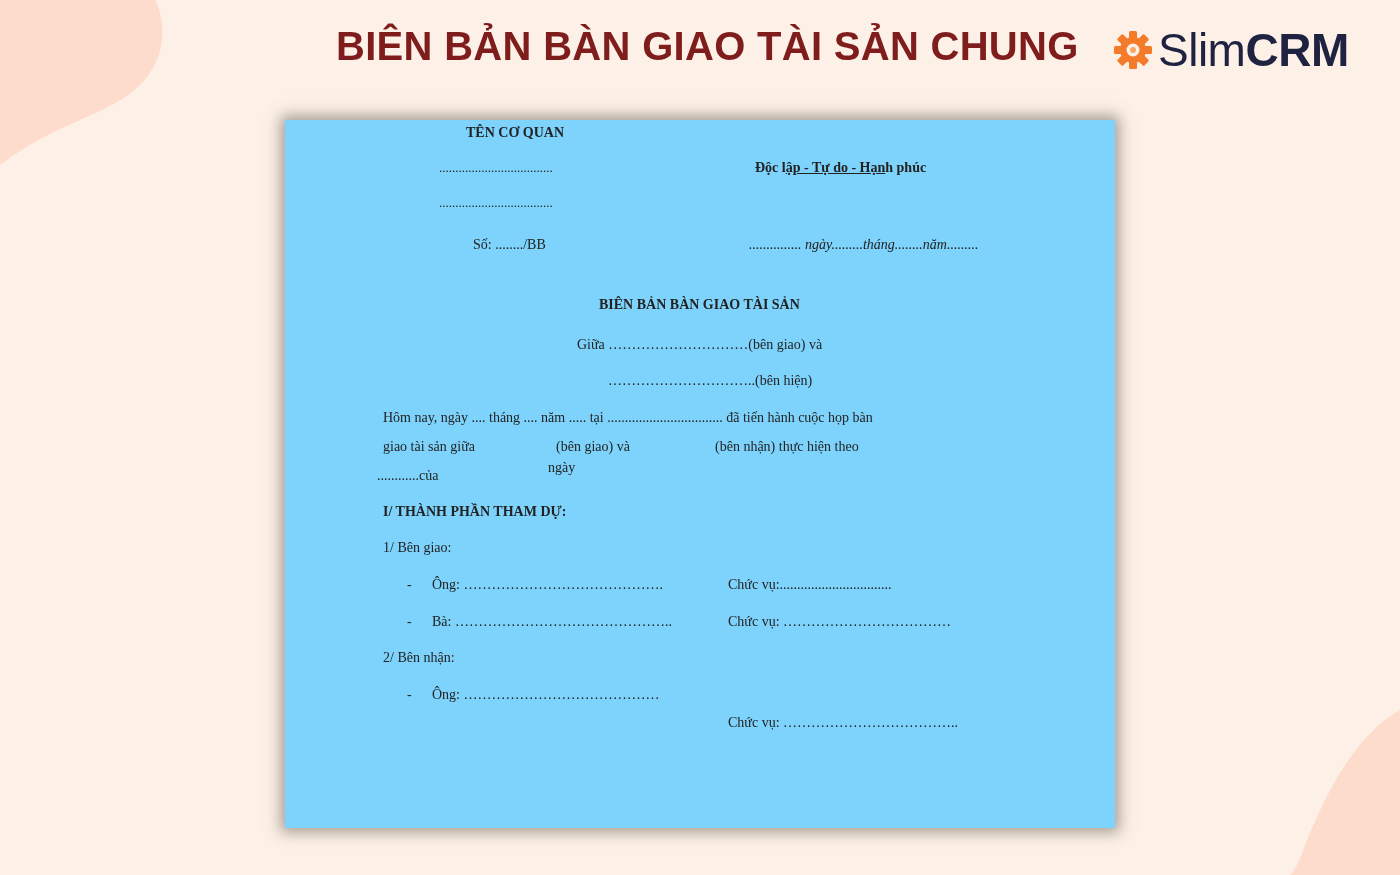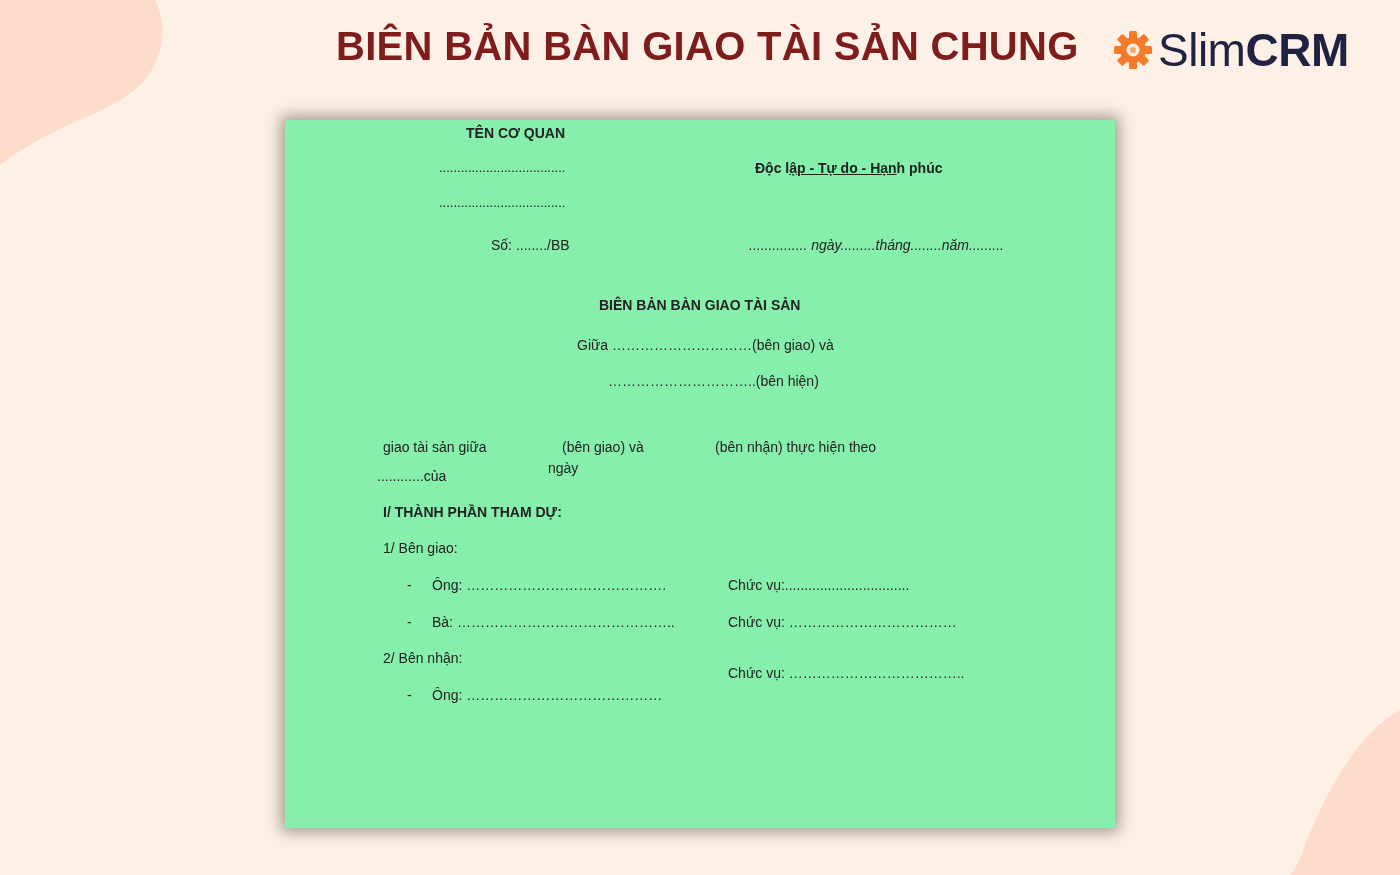--- a/index.html
+++ b/index.html
@@ -37,23 +37,23 @@
       color: #1f2240;
       letter-spacing: -0.5px;
     }
     .logo-text .slim { font-weight: 400; }
     .logo-text .crm { font-weight: 700; }
 
     .page {
       position: absolute;
       left: 285px; top: 120px;
       width: 830px; height: 708px;
-      background: #86efac;
+      background: #7dd3fc;
       box-shadow: 0 0 14px 4px rgba(90, 80, 70, 0.55);
-      font-family: Liberation Sans, sans-serif;
+      font-family: Liberation Serif, serif;
       color: #222;
       font-size: 14px;
     }
     .t { position: absolute; white-space: nowrap; }
     .b { font-weight: 700; }
     .i { font-style: italic; }
     .ul { text-decoration: underline; }
   </style>
 </head>
 <body>
@@ -83,44 +83,45 @@
     <circle cx="21" cy="21" r="6.5" fill="#fdf1e7"></circle>
     <circle cx="21" cy="21" r="3" fill="#f9a766"></circle>
   </svg>
   <div class="logo-text"><span class="slim">Slim</span><span class="crm">CRM</span></div>
 </div>
 
 <div class="page">
   <div class="t b" style="left:181px; top:5px;">TÊN CƠ QUAN</div>
   <div class="t" style="left:154px; top:40px; font-size:13px;">...................................</div>
   <div class="t" style="left:154px; top:75px; font-size:13px;">...................................</div>
-  <div class="t" style="left:206px; top:117px;text-align:center;">Số: ......../BB</div>
+  <div class="t" style="left:188px; top:117px;text-align:center;">Số: ......../BB</div>
 
   <div class="t b" style="left:470px; top:40px;">
     <span>Độc l</span><span class="ul">ập - Tự do - Hạn</span><span>h phúc</span>
   </div>
   <div class="t i" style="left:464px; top:117px;">............... ngày.........tháng........năm.........</div>
 
   <div class="t b" style="left:314px; top:177px;">BIÊN BẢN BÀN GIAO TÀI SẢN</div>
   <div class="t" style="left:292px; top:217px;">Giữa …………………………(bên giao) và</div>
   <div class="t" style="left:323px; top:253px;">…………………………..(bên hiện)</div>
 
+  <div class="t" style="left:98px; top:290px;">Hôm nay, ngày .... tháng .... năm ..... tại ................................. đã tiến hành cuộc họp bàn</div>
   <div class="t" style="left:98px; top:319px;">giao tài sản giữa</div>
-  <div class="t" style="left:277px; top:319px;">(bên giao) và</div>
+  <div class="t" style="left:271px; top:319px;">(bên giao) và</div>
   <div class="t" style="left:430px; top:319px;">(bên nhận) thực hiện theo</div>
   <div class="t" style="left:92px; top:348px;">............của</div>
   <div class="t" style="left:263px; top:340px;">ngày</div>
 
   <div class="t b" style="left:98px; top:384px;">I/ THÀNH PHẦN THAM DỰ:</div>
 
   <div class="t" style="left:98px; top:420px;">1/ Bên giao:</div>
   <div class="t" style="left:122px; top:457px;">-</div>
   <div class="t" style="left:147px; top:457px;">Ông: …………………………………….</div>
   <div class="t" style="left:443px; top:457px;">Chức vụ:................................</div>
   <div class="t" style="left:122px; top:494px;">-</div>
   <div class="t" style="left:147px; top:494px;">Bà: ………………………………………..</div>
   <div class="t" style="left:443px; top:494px;">Chức vụ: ………………………………</div>
 
   <div class="t" style="left:98px; top:530px;">2/ Bên nhận:</div>
   <div class="t" style="left:122px; top:567px;">-</div>
   <div class="t" style="left:147px; top:567px;">Ông: ……………………………………</div>
-  <div class="t" style="left:443px; top:545px;">Chức vụ: ………………………………..</div>
+  <div class="t" style="left:443px; top:595px;">Chức vụ: ………………………………..</div>
 </div>
 
 </body></html>

